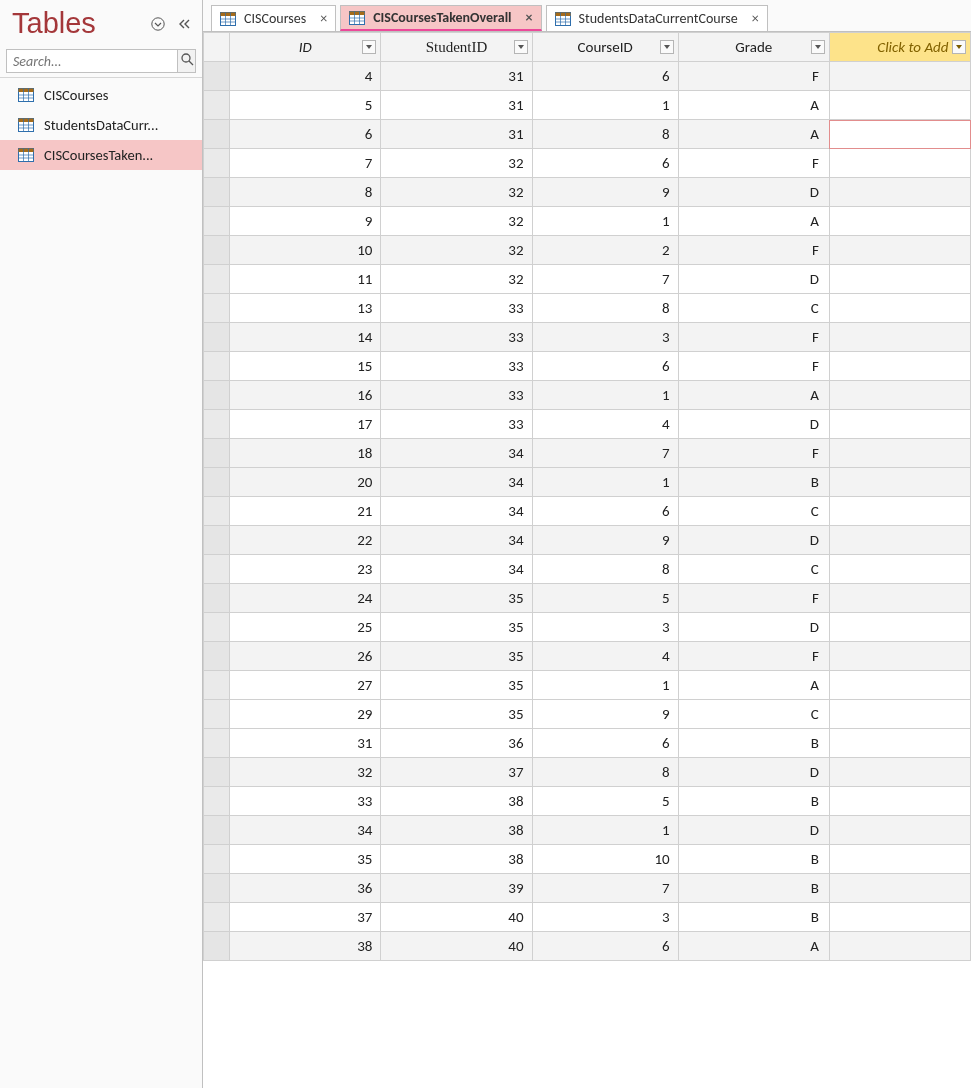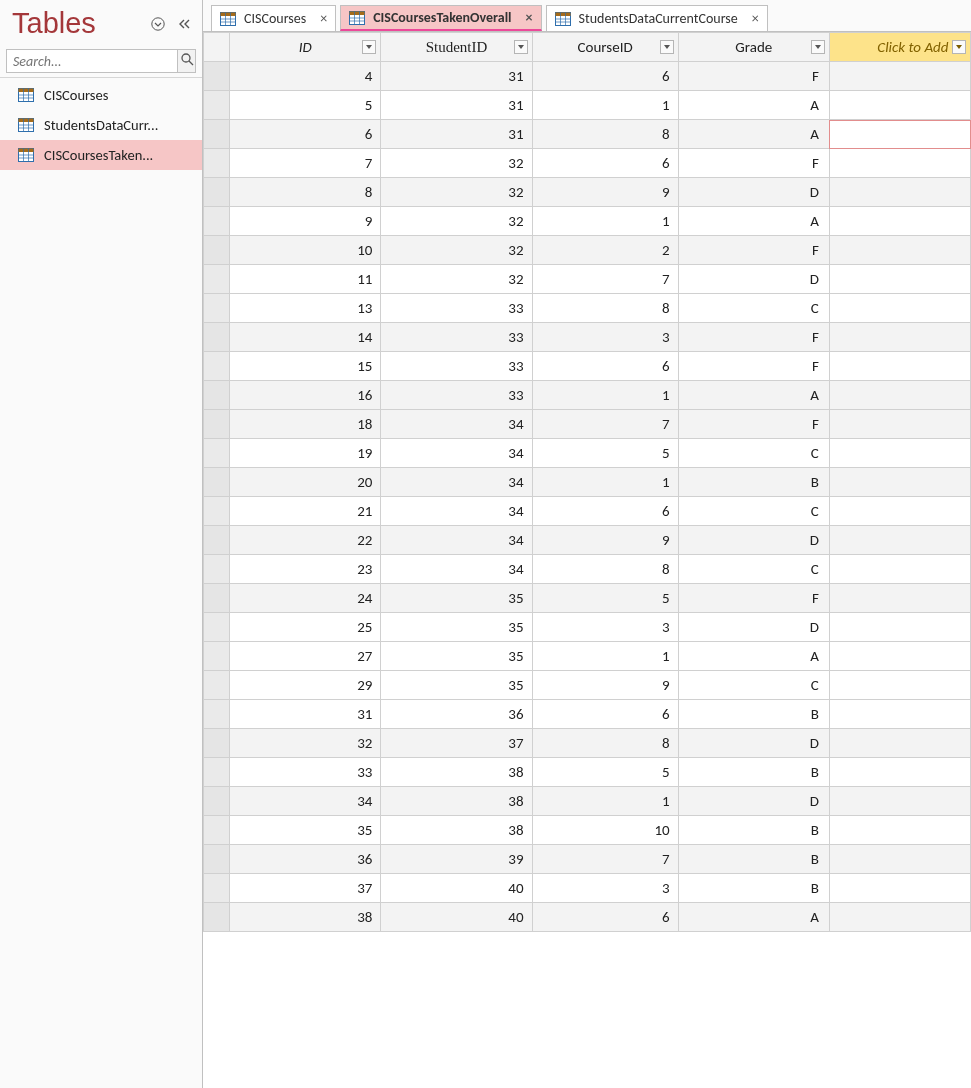--- a/index.html
+++ b/index.html
@@ -447,34 +447,34 @@
             <td class="addcell"></td>
           </tr>
           <tr class="zebra">
             <td class="row-selector"></td>
             <td class="num">16</td>
             <td class="num">33</td>
             <td class="num">1</td>
             <td class="grade">A</td>
             <td class="addcell"></td>
           </tr>
+          <tr>
+            <td class="row-selector"></td>
+            <td class="num">17</td>
+            <td class="num">33</td>
+            <td class="num">4</td>
+            <td class="grade">D</td>
+            <td class="addcell"></td>
+          </tr>
           <tr class="zebra">
             <td class="row-selector"></td>
             <td class="num">18</td>
             <td class="num">34</td>
             <td class="num">7</td>
             <td class="grade">F</td>
-            <td class="addcell"></td>
-          </tr>
-          <tr>
-            <td class="row-selector"></td>
-            <td class="num">19</td>
-            <td class="num">34</td>
-            <td class="num">5</td>
-            <td class="grade">C</td>
             <td class="addcell"></td>
           </tr>
           <tr class="zebra">
             <td class="row-selector"></td>
             <td class="num">20</td>
             <td class="num">34</td>
             <td class="num">1</td>
             <td class="grade">B</td>
             <td class="addcell"></td>
           </tr>
@@ -509,20 +509,28 @@
             <td class="num">5</td>
             <td class="grade">F</td>
             <td class="addcell"></td>
           </tr>
           <tr>
             <td class="row-selector"></td>
             <td class="num">25</td>
             <td class="num">35</td>
             <td class="num">3</td>
             <td class="grade">D</td>
+            <td class="addcell"></td>
+          </tr>
+          <tr class="zebra">
+            <td class="row-selector"></td>
+            <td class="num">26</td>
+            <td class="num">35</td>
+            <td class="num">4</td>
+            <td class="grade">F</td>
             <td class="addcell"></td>
           </tr>
           <tr>
             <td class="row-selector"></td>
             <td class="num">27</td>
             <td class="num">35</td>
             <td class="num">1</td>
             <td class="grade">A</td>
             <td class="addcell"></td>
           </tr>

